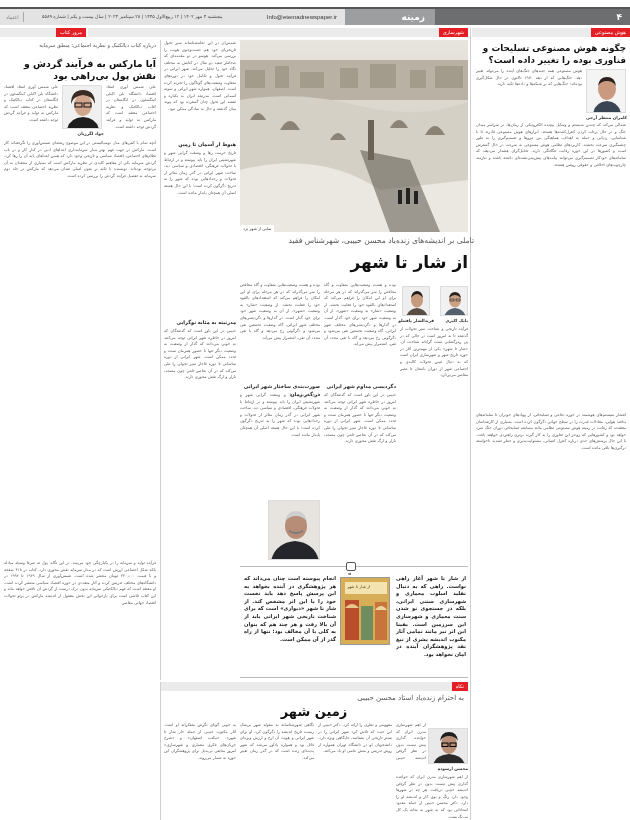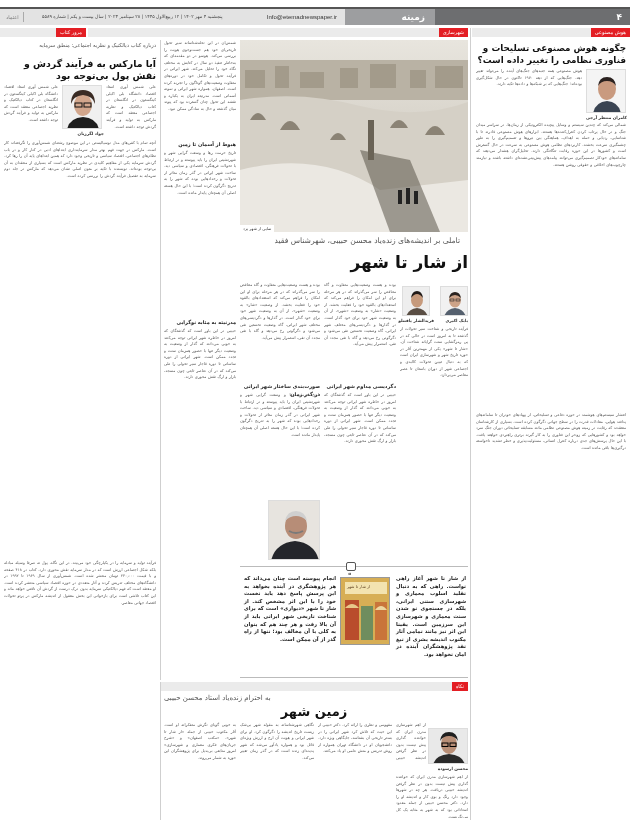--- a/index.html
+++ b/index.html
@@ -35,21 +35,21 @@
   .photo { overflow: hidden; background: #cfcac0; }
   .photo-cap { font-size: 4px; background: #fff; color: #333; padding: 0 3px; line-height: 7px; direction: rtl; }
 
   .main-kicker { font-size: 7.6px; color: #555; direction: rtl; text-align: right; }
   .main-title { font-size: 17px; font-weight: bold; color: #111; direction: rtl; text-align: right; line-height: 20px; }
 
   .quote-box { border-top: 1px solid #bbb; border-bottom: 1px solid #bbb; }
   .quote-txt { font-size: 5.2px; line-height: 7.6px; color: #222; direction: rtl; text-align: justify; font-weight: bold; }
   .book { background: #d6b05a; border: 1px solid #999; overflow: hidden; }
 
-  .bottom-kicker { font-size: 7px; color: #555; direction: rtl; text-align: left; }
+  .bottom-kicker { font-size: 7px; color: #555; direction: rtl; text-align: right; }
   .bottom-title { font-size: 13px; font-weight: bold; color: #111; direction: rtl; text-align: center; }
 
   .l-kicker { font-size: 5.2px; color: #555; direction: rtl; text-align: right; line-height: 7px; }
   .l-title { font-size: 9.4px; font-weight: bold; color: #111; direction: rtl; text-align: right; line-height: 12px; }
 </style>
 </head>
 <body>
 
 <div class="abs topline"></div>
 <div class="abs header">
@@ -68,21 +68,21 @@
 <div class="abs kbar" style="left:88px; top:28px; width:380px; background:#ebebeb;">
   <span class="ktag" style="right:0;">شهرسازی</span>
 </div>
 <div class="abs kbar" style="left:0; top:28px; width:86px;">
   <span class="ktag">مرور کتاب</span>
 </div>
 
 <div class="abs vrule" style="left:470px; top:28px; height:792px;"></div>
 <div class="abs vrule" style="left:160px; top:40px; height:640px;"></div>
 
-<div class="abs r-title" style="left:476px; top:42px; width:150px;">چگونه هوش مصنوعی تسلیحات و فناوری نظامی را تغییر داده است؟</div>
+<div class="abs r-title" style="left:476px; top:42px; width:150px;">چگونه هوش مصنوعی تسلیحات و فناوری بوده را تغییر داده است؟</div>
 <div class="abs portrait" style="left:586px; top:69px; width:40px; height:44px;">
   <svg width="40" height="44" viewBox="0 0 40 44">
     <rect width="40" height="44" fill="#f4f4f4"></rect>
     <path d="M6 44 Q8 32 20 31 Q32 32 34 44 Z" fill="#3a4452"></path>
     <ellipse cx="20" cy="19" rx="9" ry="11" fill="#c99a7f"></ellipse>
     <path d="M11 16 Q12 7 20 7 Q28 7 29 16 Q26 11 20 11 Q14 11 11 16 Z" fill="#2b2220"></path>
   </svg>
 </div>
 <div class="abs cap" style="left:584px; top:115px; width:43px;">کامران منتظر آرجی</div>
 <div class="abs txt" style="left:476px; top:68px; width:106px; height:54px;">هوش مصنوعی همه جنبه‌های جنگ‌های آینده را می‌تواند تغییر دهد. جنگ‌هایی که از دهه ۱۹۷۰ تاکنون در حال شکل‌گیری بوده‌اند؛ جنگ‌هایی که بر شبکه‌ها و داده‌ها تکیه دارند.</div>
@@ -125,21 +125,21 @@
     </g>
     <rect x="128" y="80" width="6" height="40" fill="#6a6356"></rect>
   </svg>
   <span class="abs photo-cap" style="left:0; bottom:0;">نمایی از شهر یزد</span>
 </div>
 
 <div class="abs txt" style="left:164px; top:40px; width:72px; height:100px;">شمس‌ان در این نحله‌شناسانه سیر تحول تاریخی‌ای خود هم جست‌وجوی هویت را بررسی می‌کند. هوسو در دو مقدمه‌ای که به‌خاطر تنفیذ دو سال در کتابش به مختلف نگاه خود را تحلیل می‌کند. شهر ایرانی در فرآیند تحول و تکامل خود در دوره‌های متفاوت وضعیت‌های گوناگون را تجربه کرده است. اصفهان، همواره شهر ایرانی و نمونه آسمانی است. مدرنیته ایران به یکباره و نقشه این تحول چنان گسترده بود که پیوند میان گذشته و حال به سادگی ممکن نبود.</div>
 <div class="abs subhd" style="left:164px; top:140px; width:72px;">هبوط از آسمان تا زمین</div>
 <div class="abs txt" style="left:164px; top:150px; width:72px; height:168px;">تاریخ حرمت رها و وسعت گرایی شهر و شهرنشینی ایران را باید پیوسته و در ارتباط با تحولات فرهنگی، اقتصادی و سیاسی دید. ساخت شهر ایرانی در گذر زمان متاثر از تحولات و رخدادهایی بوده که شهر را به تدریج دگرگون کرده است؛ با این حال هسته اصلی آن همچنان پایدار مانده است.</div>
 
-<div class="abs main-kicker" style="left:232px; top:236px; width:228px;">تاملی بر اندیشه‌های زنده‌یاد محسن حبیبی، شهرشناس فقید</div>
+<div class="abs main-kicker" style="left:246px; top:236px; width:228px;">تاملی بر اندیشه‌های زنده‌یاد محسن حبیبی، شهرشناس فقید</div>
 <div class="abs main-title" style="left:240px; top:252px; width:228px;">از شار تا شهر</div>
 
 <div class="abs portrait" style="left:440px; top:286px; width:28px; height:30px;">
   <svg width="28" height="30" viewBox="0 0 28 30">
     <rect width="28" height="30" fill="#f1f1f1"></rect>
     <path d="M3 30 Q5 22 14 21 Q23 22 25 30 Z" fill="#55606e"></path>
     <ellipse cx="14" cy="13" rx="6" ry="7.5" fill="#cda388"></ellipse>
     <path d="M8 11 Q9 5 14 5 Q19 5 20 11 Q17 8 14 8 Q11 8 8 11 Z" fill="#2a2320"></path>
     <rect x="9" y="12" width="4" height="2" fill="none" stroke="#222" stroke-width="0.6"></rect>
     <rect x="15" y="12" width="4" height="2" fill="none" stroke="#222" stroke-width="0.6"></rect>
@@ -192,21 +192,21 @@
       <rect x="34" y="24" width="12" height="38" fill="#c9743a"></rect>
       <path d="M4 30 q7 -8 14 0" fill="#e8c88a"></path>
       <path d="M34 32 q6 -8 12 0" fill="#ecd6a0"></path>
     </svg>
     <span class="abs" style="left:6px; top:6px; font-size:4px; color:#5a3a1a; direction:rtl;">از شار تا شهر</span>
   </div>
   <div class="abs quote-txt" style="left:4px; top:8px; width:92px; height:100px;">انجام پیوسته است چنان می‌داند که هر پژوهشگری در آینده بخواهد به این پرسش پاسخ دهد باید نخست خود را با این اثر مشخص کند. از شار تا شهر «دیواری» است که برای شناخت تاریخی شهر ایرانی باید از آن بالا رفت و هر چند هم که بتوان به کلی با آن مخالف بود؛ تنها از راه گذر از آن ممکن است.</div>
 </div>
 
 <div class="abs l-kicker" style="left:4px; top:42px; width:152px;">درباره کتاب دیالکتیک و نظریه اجتماعی: منطق سرمایه</div>
-<div class="abs l-title" style="left:4px; top:58px; width:152px;">آیا مارکس به فرآیند گردش و نقش پول بی‌توجه بود</div>
+<div class="abs l-title" style="left:4px; top:58px; width:152px;">آیا مارکس به فرآیند گردش و نقش پول بی‌راهی بود</div>
 <div class="abs portrait" style="left:62px; top:85px; width:40px; height:44px;">
   <svg width="40" height="44" viewBox="0 0 40 44">
     <rect width="40" height="44" fill="#f0f0f0"></rect>
     <path d="M4 44 Q6 32 20 31 Q34 32 36 44 Z" fill="#1e1e1e"></path>
     <ellipse cx="20" cy="19" rx="9" ry="11" fill="#d2a68c"></ellipse>
     <path d="M8 18 Q8 4 20 4 Q32 4 32 18 Q30 10 20 9 Q10 10 8 18 Z" fill="#3a2b24"></path>
     <rect x="12" y="17" width="7" height="4" fill="none" stroke="#111" stroke-width="1"></rect>
     <rect x="21" y="17" width="7" height="4" fill="none" stroke="#111" stroke-width="1"></rect>
   </svg>
 </div>

